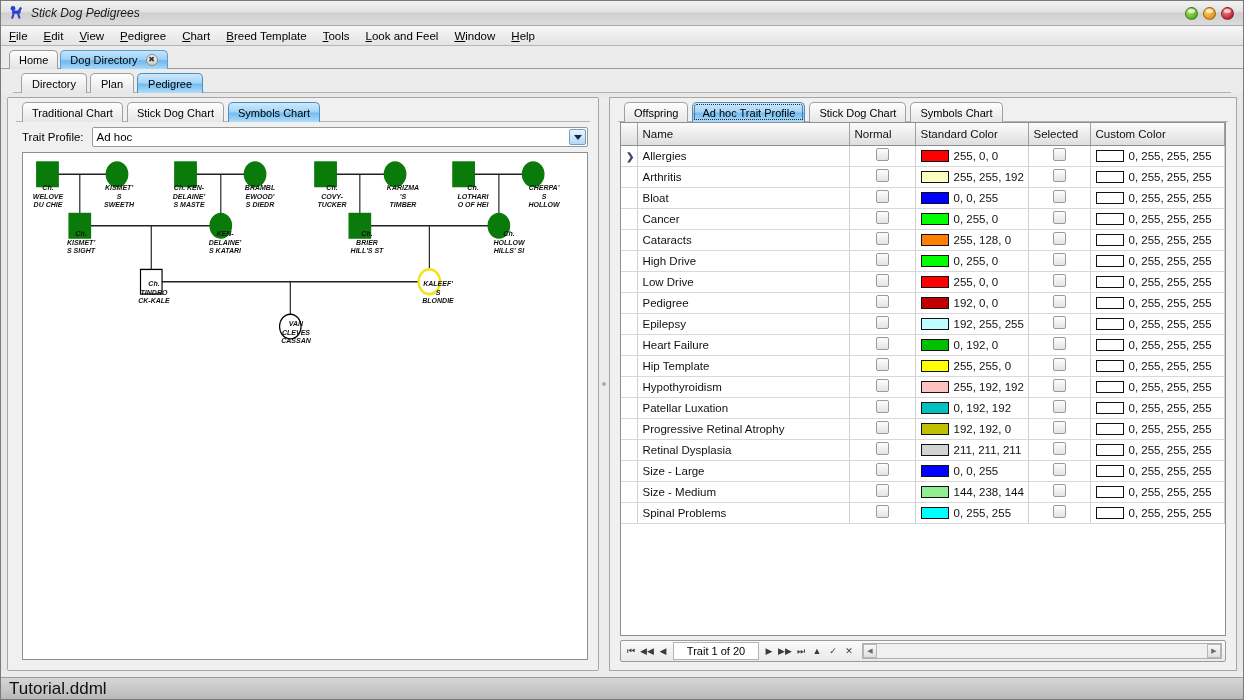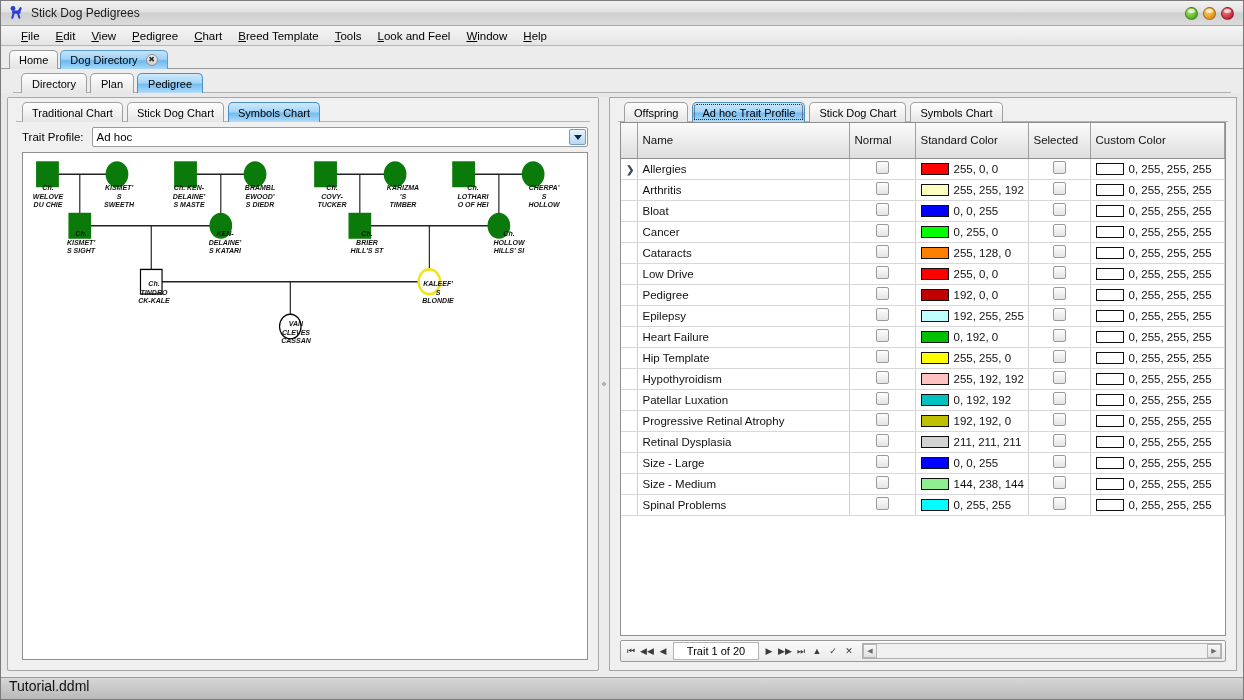--- a/index.html
+++ b/index.html
@@ -20,20 +20,21 @@
   }
 
   
   #titlebar {
     height: 25px;
     background: linear-gradient(to bottom, #f2f2f2 0%, #e2e2e2 45%, #cfcfcf 50%, #dcdcdc 100%);
     border-bottom: 1px solid #a9a9a9;
     display: flex; align-items: center;
     padding: 0 4px;
     flex: 0 0 25px;
+    font-style: italic;
   }
   #app-icon { width: 18px; height: 18px; margin: 0 5px 0 3px; position: relative; flex: 0 0 18px;}
   #app-icon svg { display:block; }
   #title-text { font-size: 12px; color: #1a1a1a; flex: 1 1 auto; }
   .win-buttons { display: flex; gap: 5px; padding-right: 5px; }
   .win-btn {
     width: 13px; height: 13px; border-radius: 50%;
     border: 1px solid rgba(0,0,0,.35);
     position: relative;
   }
@@ -44,21 +45,21 @@
   }
   .wb-min { background: radial-gradient(circle at 35% 30%, #b6e76a, #4fae1e 75%); }
   .wb-max { background: radial-gradient(circle at 35% 30%, #ffd264, #e2901a 75%); }
   .wb-close { background: radial-gradient(circle at 35% 30%, #f08a8a, #c42030 75%); }
 
   
   #menubar {
     height: 20px; flex: 0 0 20px;
     background: linear-gradient(to bottom, #f6f6f6, #e4e4e4);
     border-bottom: 1px solid #b5b5b5;
-    display: flex; align-items: center; padding-left: 12px;
+    display: flex; align-items: center; padding-left: 0;
   }
   .menu-item {
     padding: 2px 8px; font-size: 11.5px; color: #000; cursor: default;
   }
   .menu-item .mn { text-decoration: underline; }
 
   
   #doctabs {
     height: 23px; flex: 0 0 23px;
     display: flex; align-items: flex-end; padding-left: 8px;
@@ -195,21 +196,21 @@
   #table-wrap {
     flex: 1 1 auto; margin: 0 10px 4px 10px;
     border: 1px solid #8e8e8e; background: #fff;
     display: flex; flex-direction: column; min-height: 0; overflow: hidden;
   }
   table.grid { border-collapse: collapse; width: 100%; table-layout: fixed; }
   table.grid th {
     background: linear-gradient(to bottom, #fbfbfb, #dedede);
     border-right: 1px solid #9f9f9f; border-bottom: 1px solid #8e8e8e;
     font-size: 11.5px; font-weight: normal; text-align: left;
-    padding: 3px 5px; height: 35px; color: #111;
+    padding: 3px 5px; height: 22px; color: #111;
   }
   table.grid td {
     border-right: 1px solid #d0d0d0; border-bottom: 1px solid #d8d8d8;
     font-size: 11.5px; padding: 2px 5px; height: 21px; color: #111;
     background: #fff; overflow: hidden; white-space: nowrap;
   }
   td.rowhdr, th.rowhdr {
     background: linear-gradient(to right, #e8ecf4, #dce3ef);
     border-right: 1px solid #a6aec0; text-align: center; padding: 0;
   }
@@ -252,22 +253,22 @@
     width: 14px; height: 14px; display: flex; align-items: center; justify-content: center;
     background: linear-gradient(to bottom, #f8f8f8, #e0e0e0);
     border: 1px solid #b6b6b6; font-size: 7px; color: #6a6a6a;
   }
 
   
   #statusbar {
     flex: 0 0 22px; height: 22px;
     background: linear-gradient(to bottom, #d7d7d7, #b9b9b9);
     border-top: 1px solid #9a9a9a;
-    display: flex; padding-left: 8px;
-    font-size: 14px; color: #111;
+    display: flex; align-items: center; padding-left: 8px;
+    font-size: 17px; color: #111;
   }
   #bottom-strip { flex: 0 0 6px; background: #ececec; }
 </style>
 </head>
 <body>
 
 <div id="app">
 
   <div id="titlebar">
     <div id="app-icon">
@@ -489,20 +490,28 @@
               <tr>
                 <td class="rowhdr"></td>
                 <td>Cataracts</td>
                 <td class="cb-cell"><span class="cb"></span></td>
                 <td class="colorcell"><span class="swatch" style="background: rgb(255, 128, 0);"></span><span>255, 128, 0</span></td>
                 <td class="cb-cell"><span class="cb"></span></td>
                 <td class="colorcell"><span class="swatch" style="background: rgb(255, 255, 255);"></span><span>0, 255, 255, 255</span></td>
               </tr>
               <tr>
                 <td class="rowhdr"></td>
+                <td>High Drive</td>
+                <td class="cb-cell"><span class="cb"></span></td>
+                <td class="colorcell"><span class="swatch" style="background: rgb(0, 255, 0);"></span><span>0, 255, 0</span></td>
+                <td class="cb-cell"><span class="cb"></span></td>
+                <td class="colorcell"><span class="swatch" style="background: rgb(255, 255, 255);"></span><span>0, 255, 255, 255</span></td>
+              </tr>
+              <tr>
+                <td class="rowhdr"></td>
                 <td>Low Drive</td>
                 <td class="cb-cell"><span class="cb"></span></td>
                 <td class="colorcell"><span class="swatch" style="background: rgb(255, 0, 0);"></span><span>255, 0, 0</span></td>
                 <td class="cb-cell"><span class="cb"></span></td>
                 <td class="colorcell"><span class="swatch" style="background: rgb(255, 255, 255);"></span><span>0, 255, 255, 255</span></td>
               </tr>
               <tr>
                 <td class="rowhdr"></td>
                 <td>Pedigree</td>
                 <td class="cb-cell"><span class="cb"></span></td>

